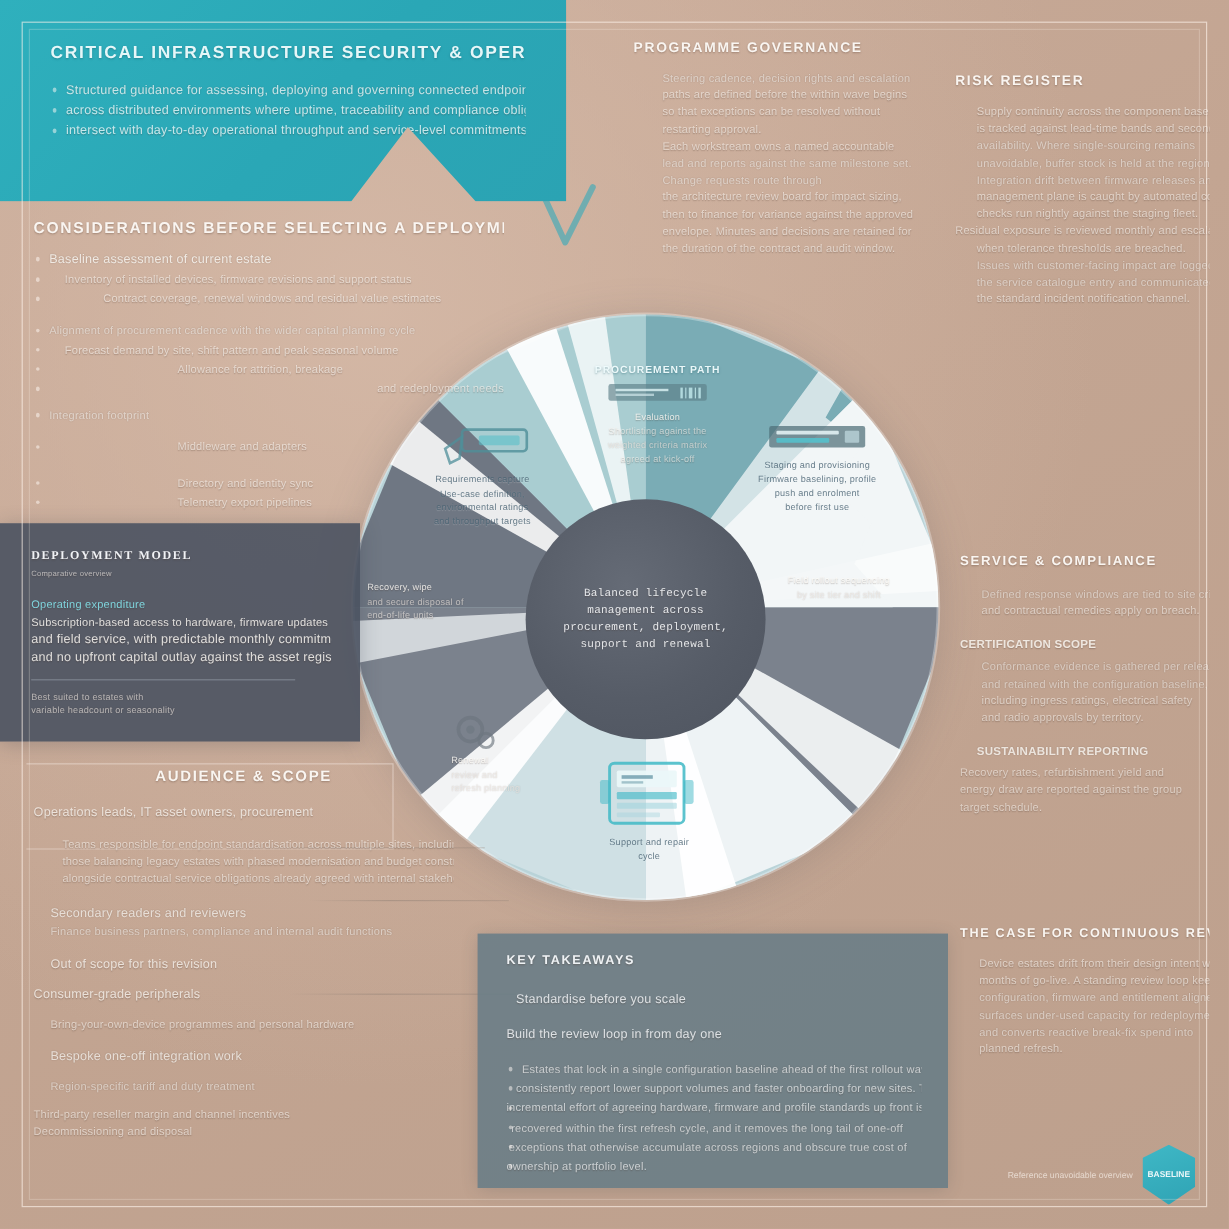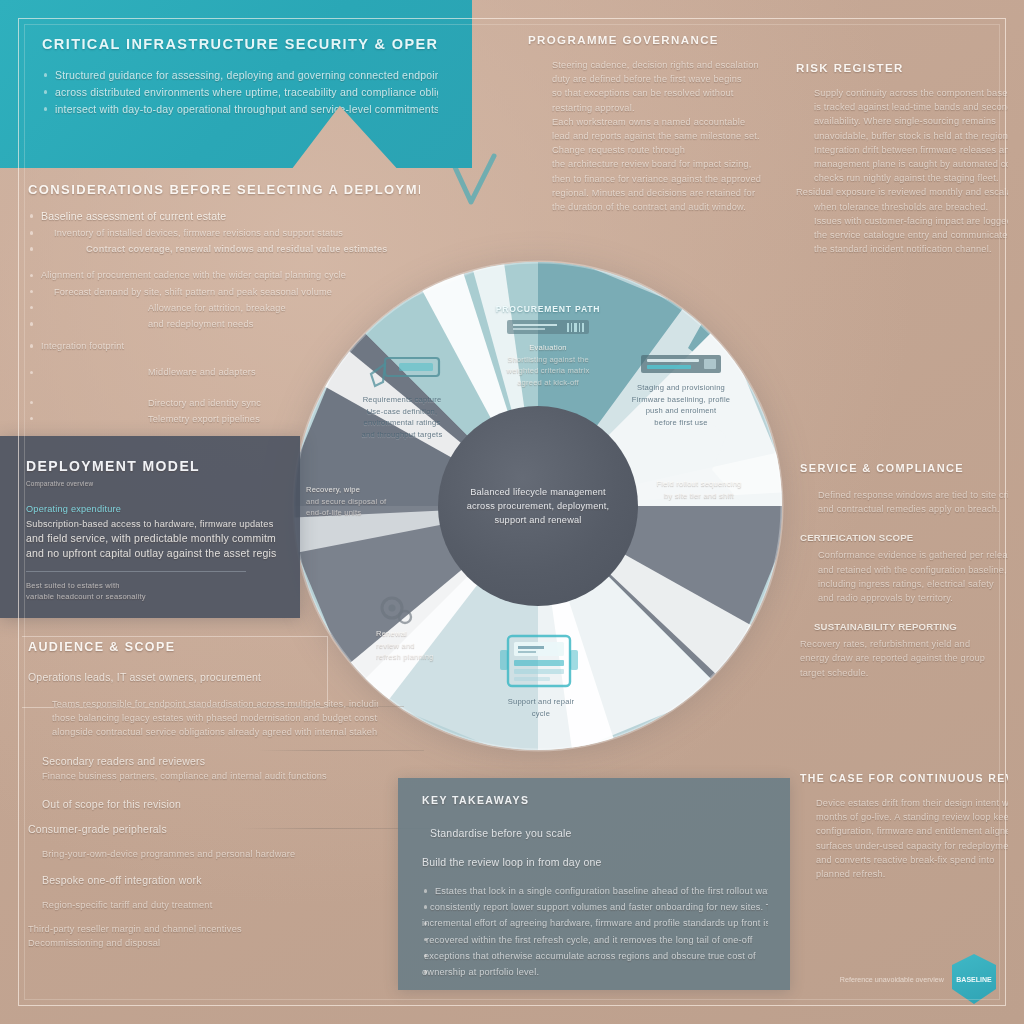--- a/index.html
+++ b/index.html
@@ -125,37 +125,37 @@
   
   #dark-panel {
     position: absolute;
     left: 0; top: 436px;
     width: 300px; height: 182px;
     background: rgba(74,82,96,0.90);
     z-index: 22;
     padding: 22px 24px 0 26px;
     box-shadow: 0 2px 16px rgba(40,46,58,0.25);
   }
-  #dark-panel .head { font-size: 14px; color: rgba(250,252,255,0.95); margin-bottom: 5px; }
+  #dark-panel .head { font-size: 10px; color: rgba(250,252,255,0.95); margin-bottom: 5px; font-family: Liberation Serif, serif; }
   #dark-panel .accent { color: #7fd4dd; }
   #dark-panel .rule {
     height: 1px;
     background: rgba(210,222,232,0.30);
     margin: 10px 0 8px;
     width: 88%;
   }
 
   
   #audience {
     position: absolute;
     left: 28px; top: 640px;
     width: 350px;
     z-index: 18;
   }
-  #audience .head { font-size: 12.5px; margin-bottom: 16px; }
+  #audience .head { font-size: 12.5px; margin-bottom: 16px; text-align: center; }
   #audience .body  { color: rgba(255,250,245,0.60); }
   #audience .sub   { color: rgba(255,252,248,0.74); }
   #audience .in1 { padding-left: 24px; }
   #audience .in2 { padding-left: 14px; }
 
   
   #audience-box {
     position: absolute;
     left: 22px; top: 636px;
     width: 306px; height: 72px;
@@ -177,29 +177,30 @@
     position: absolute;
     left: 288px; top: 256px;
     width: 500px; height: 500px;
     z-index: 8;
   }
   #donut { width: 500px; height: 500px; display: block;
            filter: drop-shadow(0 3px 16px rgba(70,70,80,0.20)); }
 
   #hub {
     position: absolute;
-    left: 150px; top: 150px;
+    left: 150px; top: 160px;
     width: 200px; height: 200px;
     border-radius: 50%;
     background: radial-gradient(circle at 42% 36%, #656b76 0%, #565c67 55%, #4e545f 100%);
     display: flex; flex-direction: column;
     align-items: flex-start; justify-content: center;
     text-align: center;
     padding: 0 24px;
     z-index: 9;
+    font-family: Liberation Mono, monospace;
   }
   #hub .t { white-space: normal; color: rgba(248,250,253,0.88); }
 
   
   .seg-label {
     position: absolute;
     text-align: center;
     z-index: 10;
     width: 150px;
   }
@@ -431,25 +432,25 @@
 
   <svg id="chevron" viewBox="0 0 54 58">
     <path d="M4 2 L27 52 L50 6" fill="none" stroke="#3aa9b8" stroke-width="5" stroke-linecap="round" stroke-linejoin="round" opacity="0.82"></path>
   </svg>
 
   <div id="left-considerations">
     <div class="head">CONSIDERATIONS BEFORE SELECTING A DEPLOYMENT MODEL</div>
     <ul class="bl">
       <li class="t sub">Baseline assessment of current estate</li>
       <li class="t body indent-1" style="list-style:none;">Inventory of installed devices, firmware revisions and support status</li>
-      <li class="t body indent-2" style="list-style:none;font-weight:bold;">Contract coverage, renewal windows and residual value estimates</li>
+      <li class="t body indent-2" style="list-style:none;">Contract coverage, renewal windows and residual value estimates</li>
       <li class="t body" style="margin-top:12px;">Alignment of procurement cadence with the wider capital planning cycle</li>
       <li class="t body indent-1" style="list-style:none;">Forecast demand by site, shift pattern and peak seasonal volume</li>
       <li class="t body indent-3" style="list-style:none;">Allowance for attrition, breakage</li>
-      <li class="t body indent-3" style="list-style:none;">and redeployment needs</li>
+      <li class="t body indent-3" style="list-style:none;text-align:right;">and redeployment needs</li>
       <li class="t body" style="margin-top:8px;">Integration footprint</li>
       <li class="t body indent-3" style="list-style:none; margin-top:12px;">Middleware and adapters</li>
       <li class="t body indent-3" style="list-style:none;margin-top:16px;">Directory and identity sync</li>
       <li class="t body indent-3" style="list-style:none;">Telemetry export pipelines</li>
     </ul>
   </div>
 
   <div id="dark-panel">
     <div class="head">DEPLOYMENT MODEL</div>
     <span class="t micro dim">Comparative overview</span>
@@ -481,29 +482,29 @@
     <span class="t body in2" style="margin-top:10px;">Bring-your-own-device programmes and personal hardware</span>
     <span class="t sub in2" style="margin-top:12px;">Bespoke one-off integration work</span>
     <span class="t body in2" style="margin-top:10px;">Region-specific tariff and duty treatment</span>
     <span class="t body" style="margin-top:10px;">Third-party reseller margin and channel incentives</span>
     <span class="t body">Decommissioning and disposal</span>
   </div>
 
   <div id="right-top-a">
     <div class="head">PROGRAMME GOVERNANCE</div>
     <span class="t body in">Steering cadence, decision rights and escalation</span>
-    <span class="t body in">duty are defined before the first wave begins</span>
+    <span class="t body in">paths are defined before the within wave begins</span>
     <span class="t body in">so that exceptions can be resolved without</span>
     <span class="t body in">restarting approval.</span>
     <span class="t body in">Each workstream owns a named accountable</span>
     <span class="t body in">lead and reports against the same milestone set.</span>
     <span class="t body in">Change requests route through</span>
     <span class="t body in">the architecture review board for impact sizing,</span>
     <span class="t body in">then to finance for variance against the approved</span>
-    <span class="t body in">regional. Minutes and decisions are retained for</span>
+    <span class="t body in">envelope. Minutes and decisions are retained for</span>
     <span class="t body in">the duration of the contract and audit window.</span>
   </div>
 
   <div id="right-top-b">
     <div class="head">RISK REGISTER</div>
     <span class="t body in">Supply continuity across the component base</span>
     <span class="t body in">is tracked against lead-time bands and second-source</span>
     <span class="t body in">availability. Where single-sourcing remains</span>
     <span class="t body in">unavoidable, buffer stock is held at the regional hub.</span>
     <span class="t body in">Integration drift between firmware releases and the</span>

